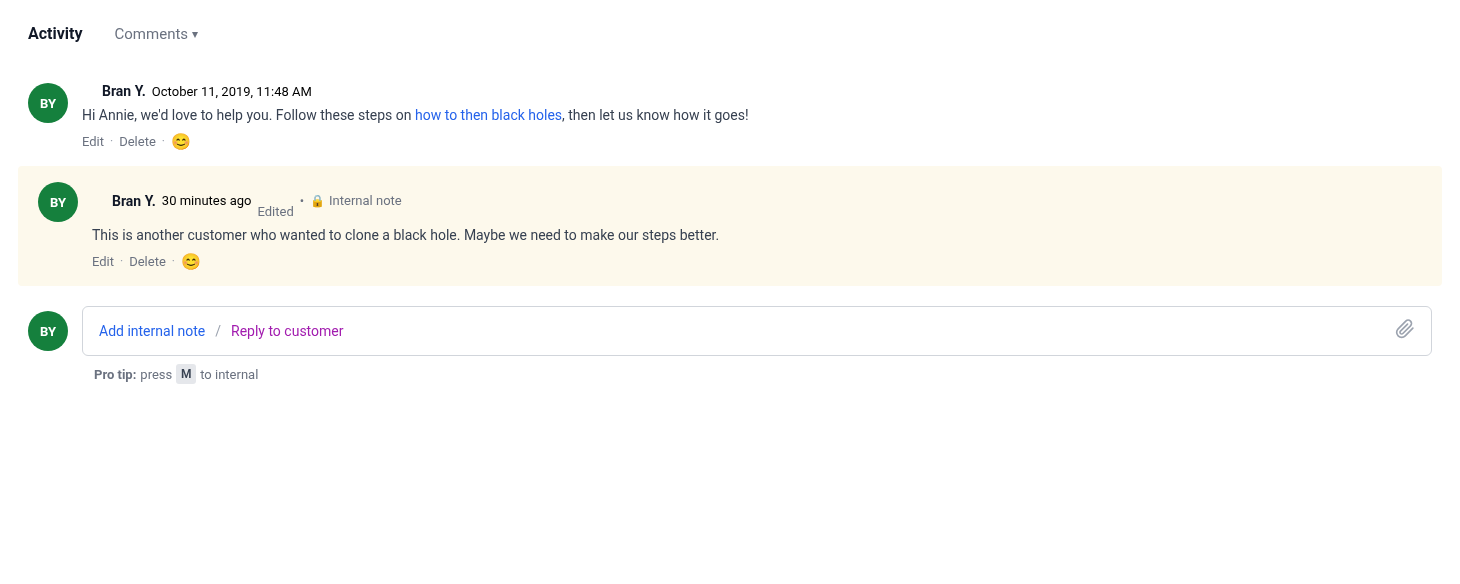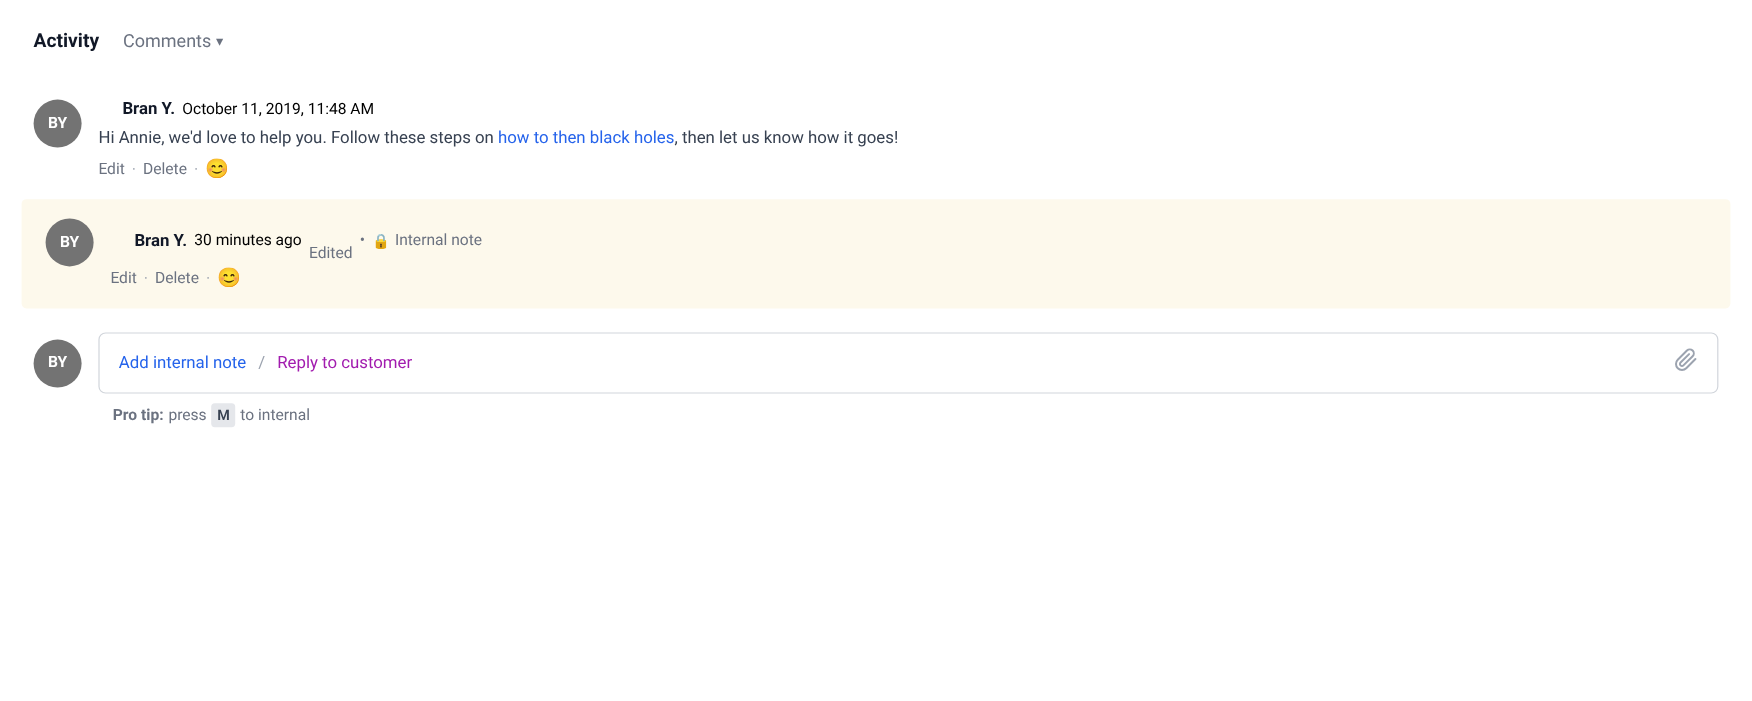--- a/index.html
+++ b/index.html
@@ -9,21 +9,21 @@
       color: #1f2937;
       font-size: 14px;
       padding: 24px 28px;
       width: 1460px;
       min-height: 584px;
     }
 
     .header {
       display: flex;
       align-items: center;
-      gap: 20px;
+      gap: 32px;
       margin-bottom: 24px;
     }
 
     .header-title {
       font-weight: 700;
       font-size: 16px;
       color: #111827;
     }
 
     .header-comments {
@@ -58,21 +58,21 @@
       border-radius: 4px;
       padding: 16px 20px;
       margin-left: -10px;
       margin-right: -10px;
     }
 
     .avatar {
       width: 40px;
       height: 40px;
       border-radius: 50%;
-      background: #737373;
+      background: #15803d;
       color: #fff;
       display: flex;
       align-items: center;
       justify-content: center;
       font-weight: 700;
       font-size: 13px;
       flex-shrink: 0;
     }
 
     .comment-body {
@@ -282,20 +282,21 @@
       <div class="comment-meta">
         <span class="author-name">Bran Y.</span>
         <span class="timestamp">30 minutes ago</span>
         <span class="edited-badge">Edited</span>
         <span class="dot-separator">•</span>
         <span class="internal-note-badge">
           <span class="lock-icon">🔒</span>
           <span>Internal note</span>
         </span>
       </div>
+      <div class="comment-text">This is another customer who wanted to clone a black hole. Maybe we need to make our steps better.</div>
       <div class="comment-actions">
         <a class="action-link">Edit</a>
         <span class="action-dot">·</span>
         <a class="action-link">Delete</a>
         <span class="action-dot">·</span>
         <button class="emoji-btn">😊</button>
       </div>
     </div>
   </div>
 

